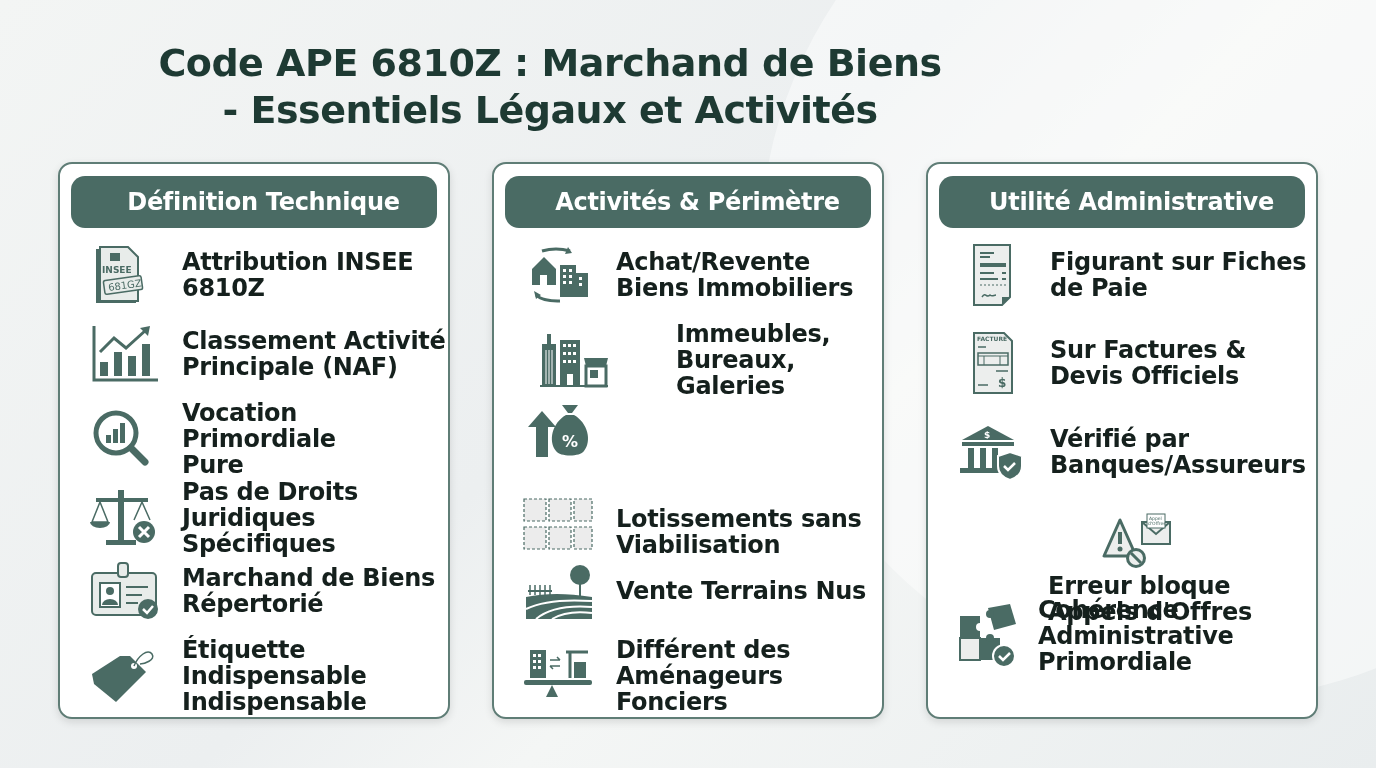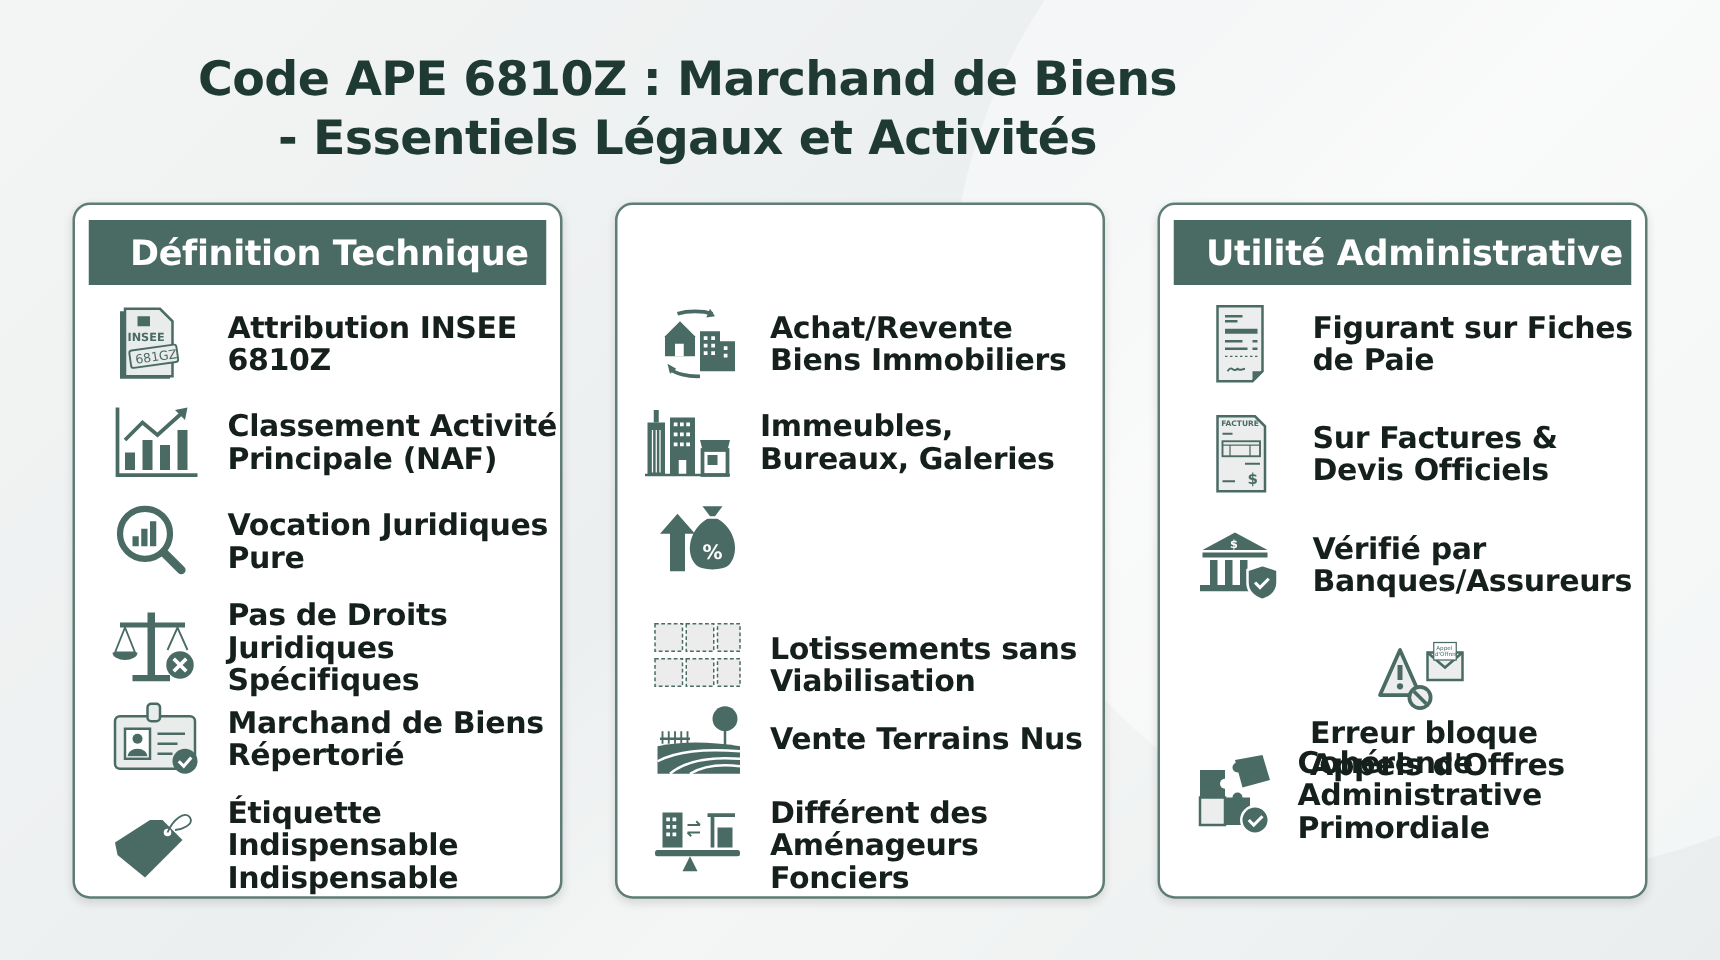--- a/index.html
+++ b/index.html
@@ -19,22 +19,22 @@
     font-family: "DejaVu Sans", sans-serif; font-weight: bold; font-size: 38px;
     line-height: 47px; color: #1e3a33; letter-spacing: -0.5px;
   }
   .card {
     position: absolute; top: 162px; width: 392px; height: 557px;
     background: #ffffff; border: 2px solid #5f7d76; border-radius: 14px;
     box-shadow: 0 3px 8px rgba(0,0,0,0.12);
   }
   .card-header {
     position: absolute; top: 12px; left: 11px; right: 11px; height: 52px;
-    background: #4a6b64; border-radius: 0; color: #ffffff;
-    font-weight: bold; font-size: 28px; display: flex; align-items: center; justify-content: center;
+    background: #4a6b64; border-radius: 14px; color: #ffffff;
+    font-weight: bold; font-size: 24px; display: flex; align-items: center; justify-content: center;
     letter-spacing: -0.3px;
     padding-left: 19px;
   }
   .item {
     position: absolute; left: 0; right: 0; display: flex; align-items: center;
   }
   .icon {
     width: 76px; height: 66px; display: flex; align-items: center; justify-content: center;
     flex-shrink: 0;
   }
@@ -91,21 +91,21 @@
   <div class="item" style="top:236px; left:26px;">
     <div class="icon">
       <svg viewBox="0 0 72 64">
           <circle cx="28" cy="26" r="20" fill="#fff" stroke="#4a6b64" stroke-width="5"></circle>
           <rect x="18" y="28" width="5" height="8" fill="#4a6b64"></rect>
           <rect x="25" y="22" width="5" height="14" fill="#4a6b64"></rect>
           <rect x="32" y="16" width="5" height="20" fill="#4a6b64"></rect>
           <path d="M43 41l14 14" stroke="#4a6b64" stroke-width="7" stroke-linecap="round"></path>
         </svg>
     </div>
-    <div class="label" style="margin-left:20px;">Vocation Juridiques
+    <div class="label" style="margin-left:20px;">Vocation Primordiale
 Pure</div>
   </div>
 
   <div class="item" style="top:315px; left:26px;">
     <div class="icon">
       <svg viewBox="0 0 72 64">
           <rect x="30" y="4" width="6" height="50" fill="#4a6b64"></rect>
           <rect x="8" y="12" width="52" height="4" fill="#4a6b64"></rect>
           <path d="M4 36l8-20 8 20z" fill="none" stroke="#4a6b64" stroke-width="1.5"></path>
           <path d="M2 36h20a10 6 0 0 1-20 0z" fill="#4a6b64"></path>
@@ -143,20 +143,21 @@
           <circle cx="46" cy="22" r="3" fill="#fff"></circle>
           <path d="M46 22c4-10 14-18 18-12s-8 10-12 10" fill="none" stroke="#4a6b64" stroke-width="1.5"></path>
         </svg>
     </div>
     <div class="label" style="margin-left:20px;">Étiquette Indispensable
 Indispensable</div>
   </div>
 </div>
 
 <div class="card" style="left:492px;">
+  <div class="card-header">Activités &amp; Périmètre</div>
 
   <div class="item" style="top:78px; left:26px;">
     <div class="icon">
       <svg viewBox="0 0 72 64">
           <path d="M20 8a24 10 0 0 1 28 0" fill="none" stroke="#4a6b64" stroke-width="3"></path>
           <path d="M46 4l4 6-7 1z" fill="#4a6b64"></path>
           <path d="M10 26l12-12 12 12v16H10z" fill="#4a6b64"></path>
           <rect x="18" y="32" width="7" height="10" fill="#fff"></rect>
           <rect x="38" y="22" width="16" height="32" fill="#4a6b64"></rect>
           <rect x="54" y="30" width="12" height="24" fill="#4a6b64"></rect>
@@ -171,21 +172,21 @@
             <rect x="57" y="40" width="3" height="3"></rect>
           </g>
           <path d="M38 58a24 10 0 0 1-24-6" fill="none" stroke="#4a6b64" stroke-width="3"></path>
           <path d="M12 48l2 8 5-4z" fill="#4a6b64"></path>
         </svg>
     </div>
     <div class="label" style="margin-left:20px;">Achat/Revente
 Biens Immobiliers</div>
   </div>
 
-  <div class="item" style="top:157px; left:18px;">
+  <div class="item" style="top:157px; left:42px;gap:44px;">
     <div class="icon">
       <svg viewBox="0 0 72 64">
           <rect x="4" y="16" width="14" height="42" fill="#4a6b64"></rect>
           <rect x="9" y="6" width="4" height="10" fill="#4a6b64"></rect>
           <g stroke="#fff" stroke-width="1">
             <path d="M8 22v34M11 22v34M14 22v34"></path>
           </g>
           <rect x="22" y="12" width="20" height="46" fill="#4a6b64"></rect>
           <g fill="#fff">
             <rect x="25" y="16" width="3" height="3"></rect>

